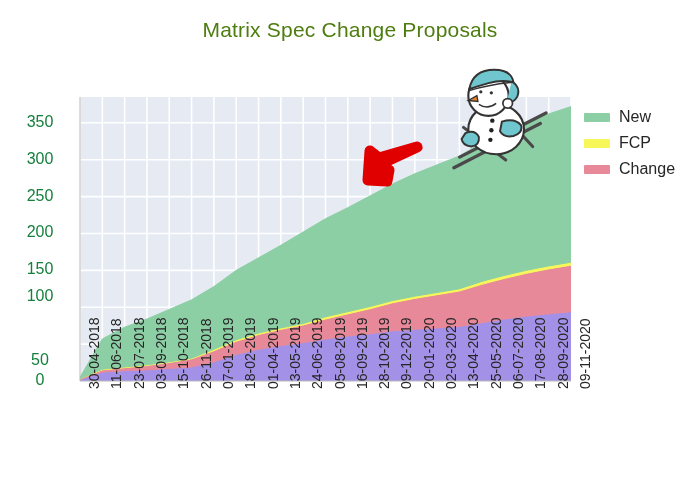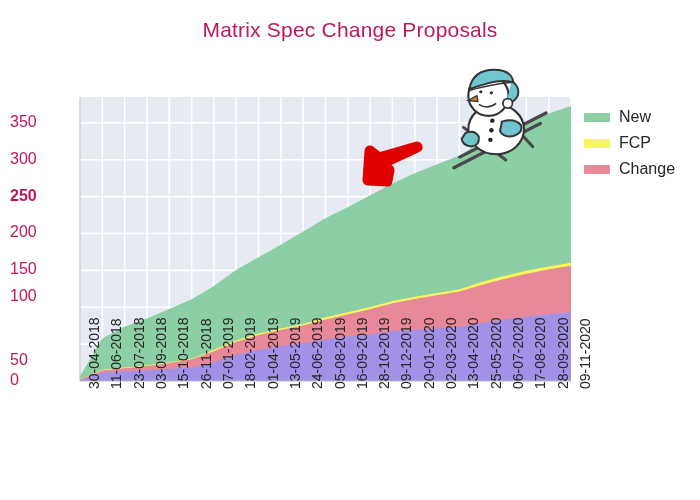--- a/index.html
+++ b/index.html
@@ -9,30 +9,30 @@
     font-family:"Liberation Sans", sans-serif;
     overflow:hidden;
     position:relative;
   }
   #figure{position:absolute;left:0;top:0;width:700px;height:500px;}
   .chart-title{
     position:absolute;
     left:0;top:18px;width:700px;
     text-align:center;
     font-size:21px;
-    color:#be185d;
+    color:#4d7c0f;
     font-weight:400;
     letter-spacing:.2px;
   }
   #plot-svg{position:absolute;left:0;top:0;}
   .ytick{
     position:absolute;
-    text-align:left;
+    text-align:center;
     font-size:16px;
-    color:#be185d;
+    color:#15803d;
     width:60px;
   }
   .xtick{
     position:absolute;
     font-size:14px;
     color:#262626;
     white-space:nowrap;
     transform-origin:left top;
     transform:rotate(-90deg);
   }
@@ -151,21 +151,21 @@
       <path d="M 14 72 Q 24 68 28 76 Q 29 85 20 86 Q 11 85 10 78 Z" fill="#6FC6CE" stroke="#333333" stroke-width="2"></path>
     </g>
   </svg>
 
   <div id="yticks">
       <div class="ytick" style="left: 10px; top: 371px;">0</div>
       <div class="ytick" style="left: 10px; top: 351px;">50</div>
       <div class="ytick" style="left: 10px; top: 287px;">100</div>
       <div class="ytick" style="left: 10px; top: 260.351px;">150</div>
       <div class="ytick" style="left: 10px; top: 223.468px;">200</div>
-      <div class="ytick" style="left: 10px; top: 186.584px; font-weight: bold;">250</div>
+      <div class="ytick" style="left: 10px; top: 186.584px;">250</div>
       <div class="ytick" style="left: 10px; top: 149.701px;">300</div>
       <div class="ytick" style="left: 10px; top: 112.818px;">350</div>
     </div>
   <div id="xticks">
       <div class="xtick" style="left: 86px; top: 389px;">30-04-2018</div>
       <div class="xtick" style="left: 108.318px; top: 389px;">11-06-2018</div>
       <div class="xtick" style="left: 130.636px; top: 389px;">23-07-2018</div>
       <div class="xtick" style="left: 152.955px; top: 389px;">03-09-2018</div>
       <div class="xtick" style="left: 175.273px; top: 389px;">15-10-2018</div>
       <div class="xtick" style="left: 197.591px; top: 389px;">26-11-2018</div>

